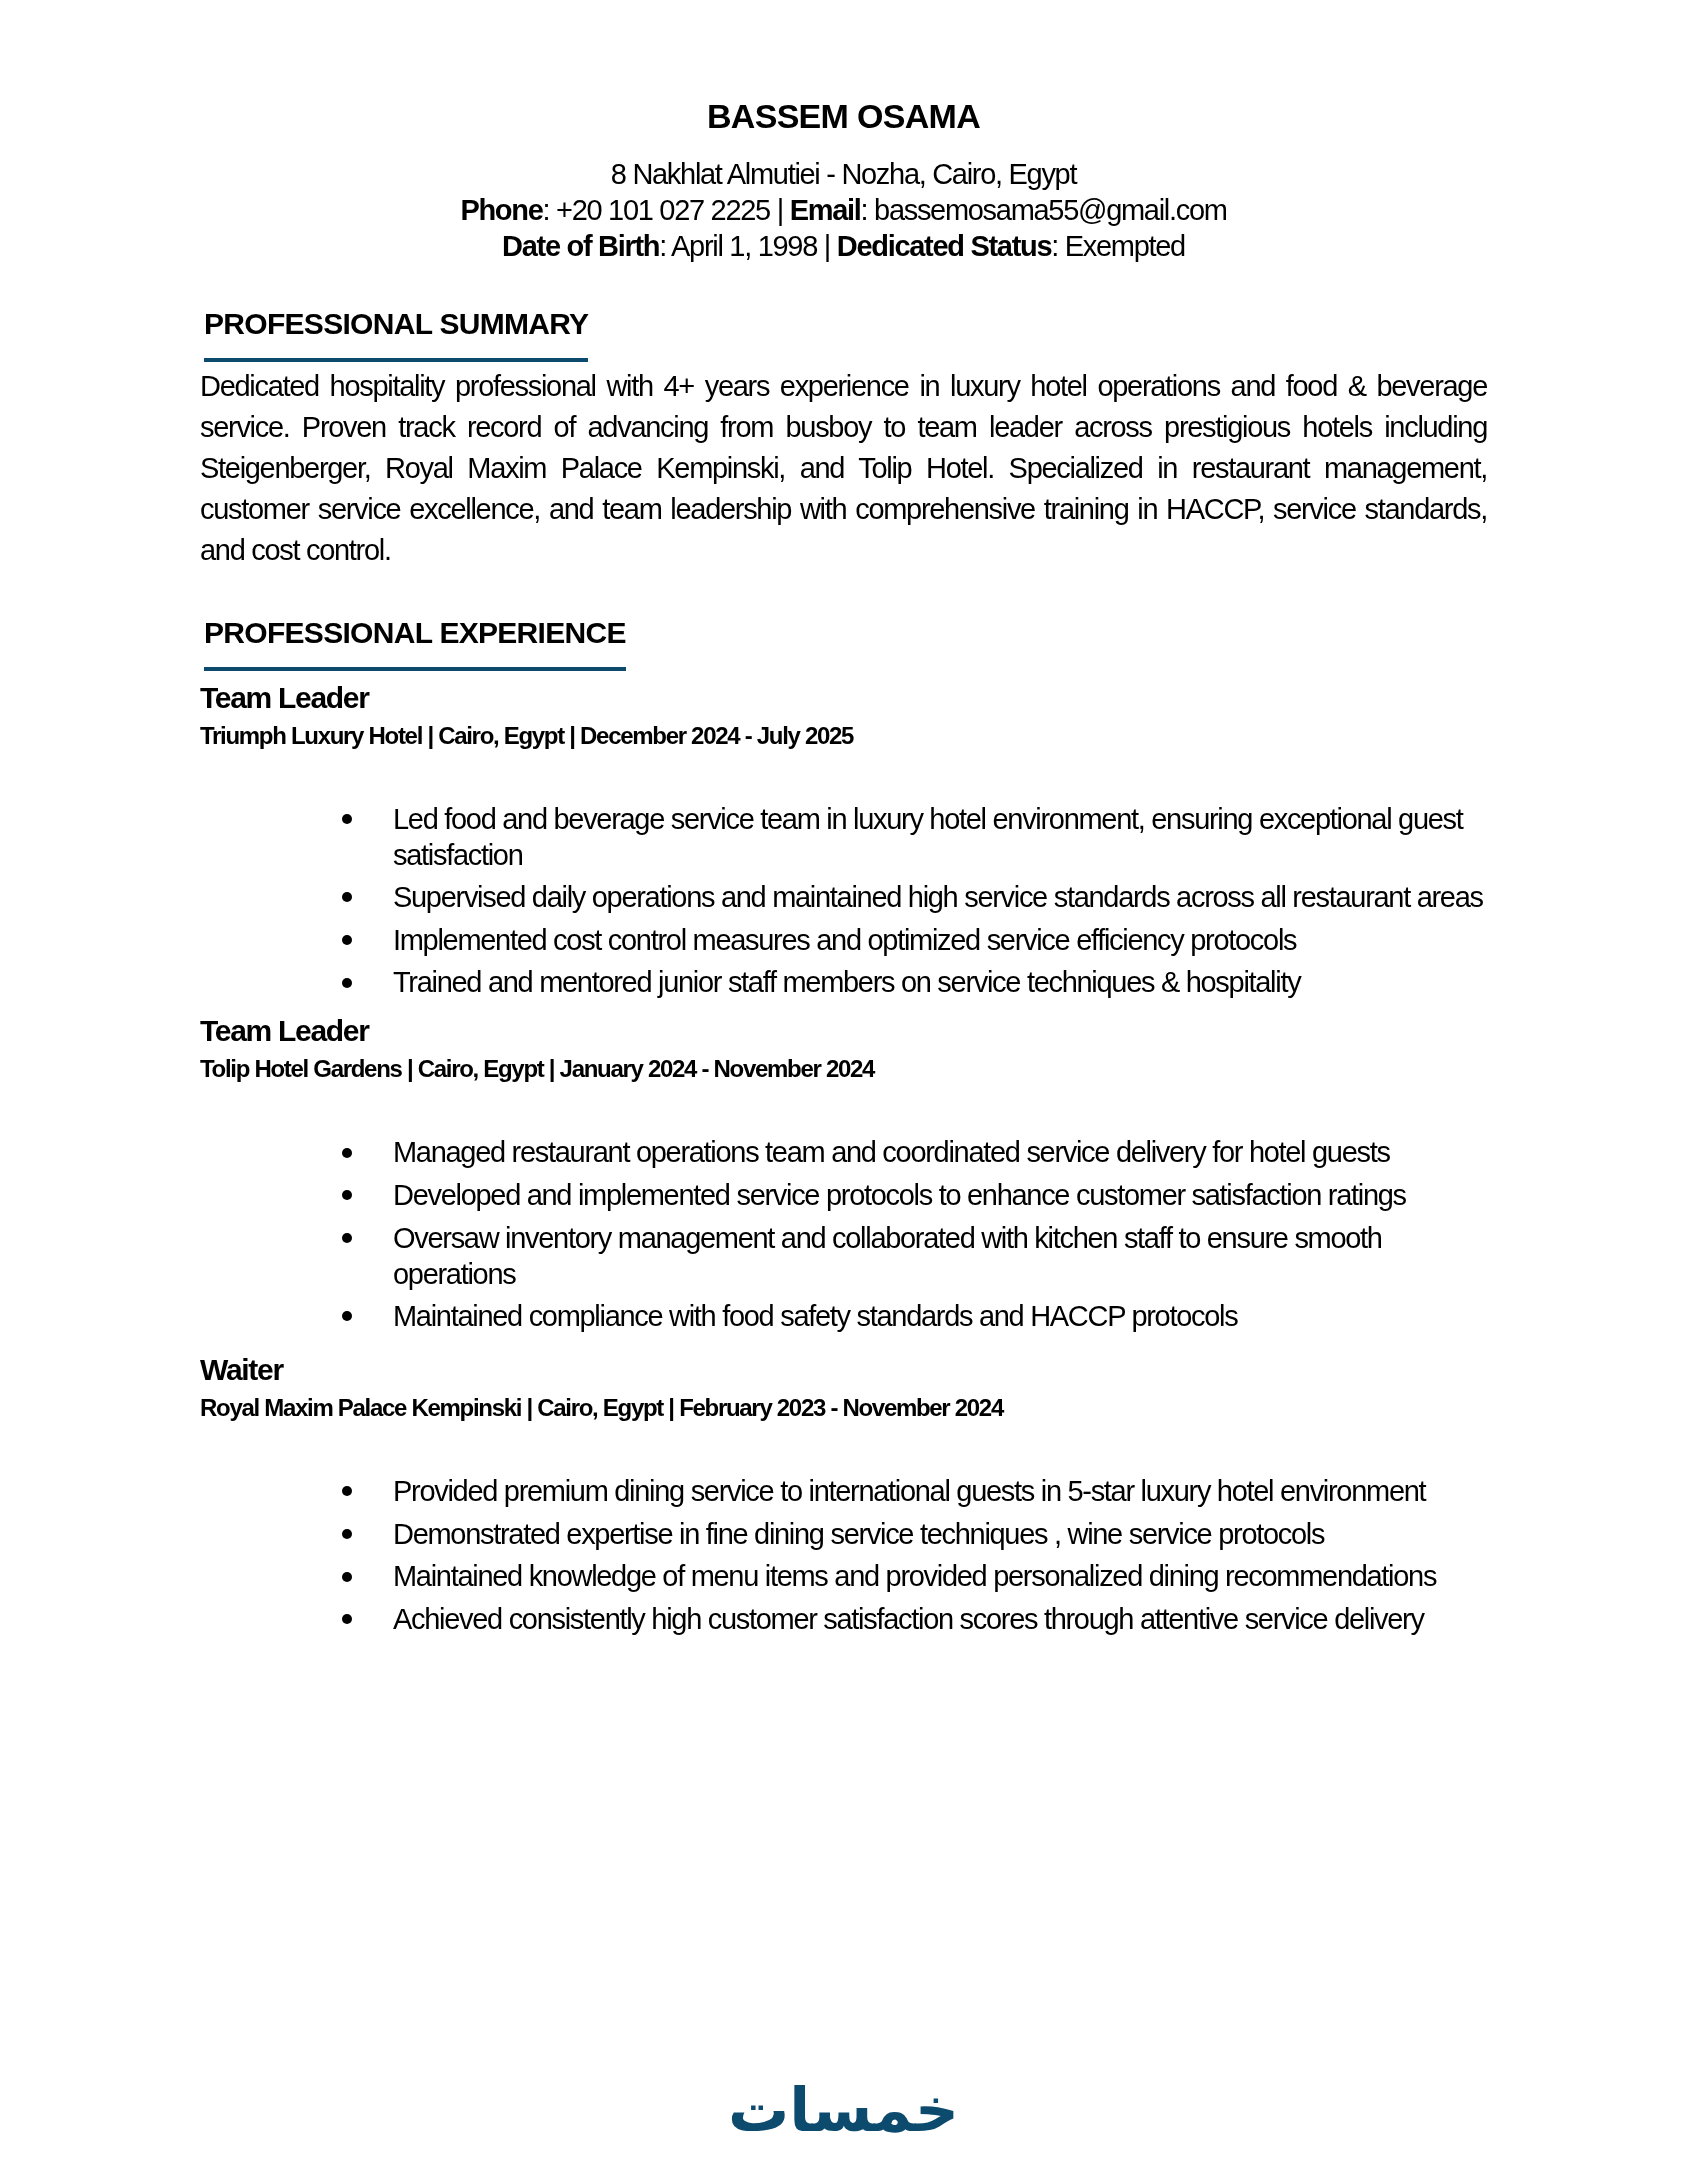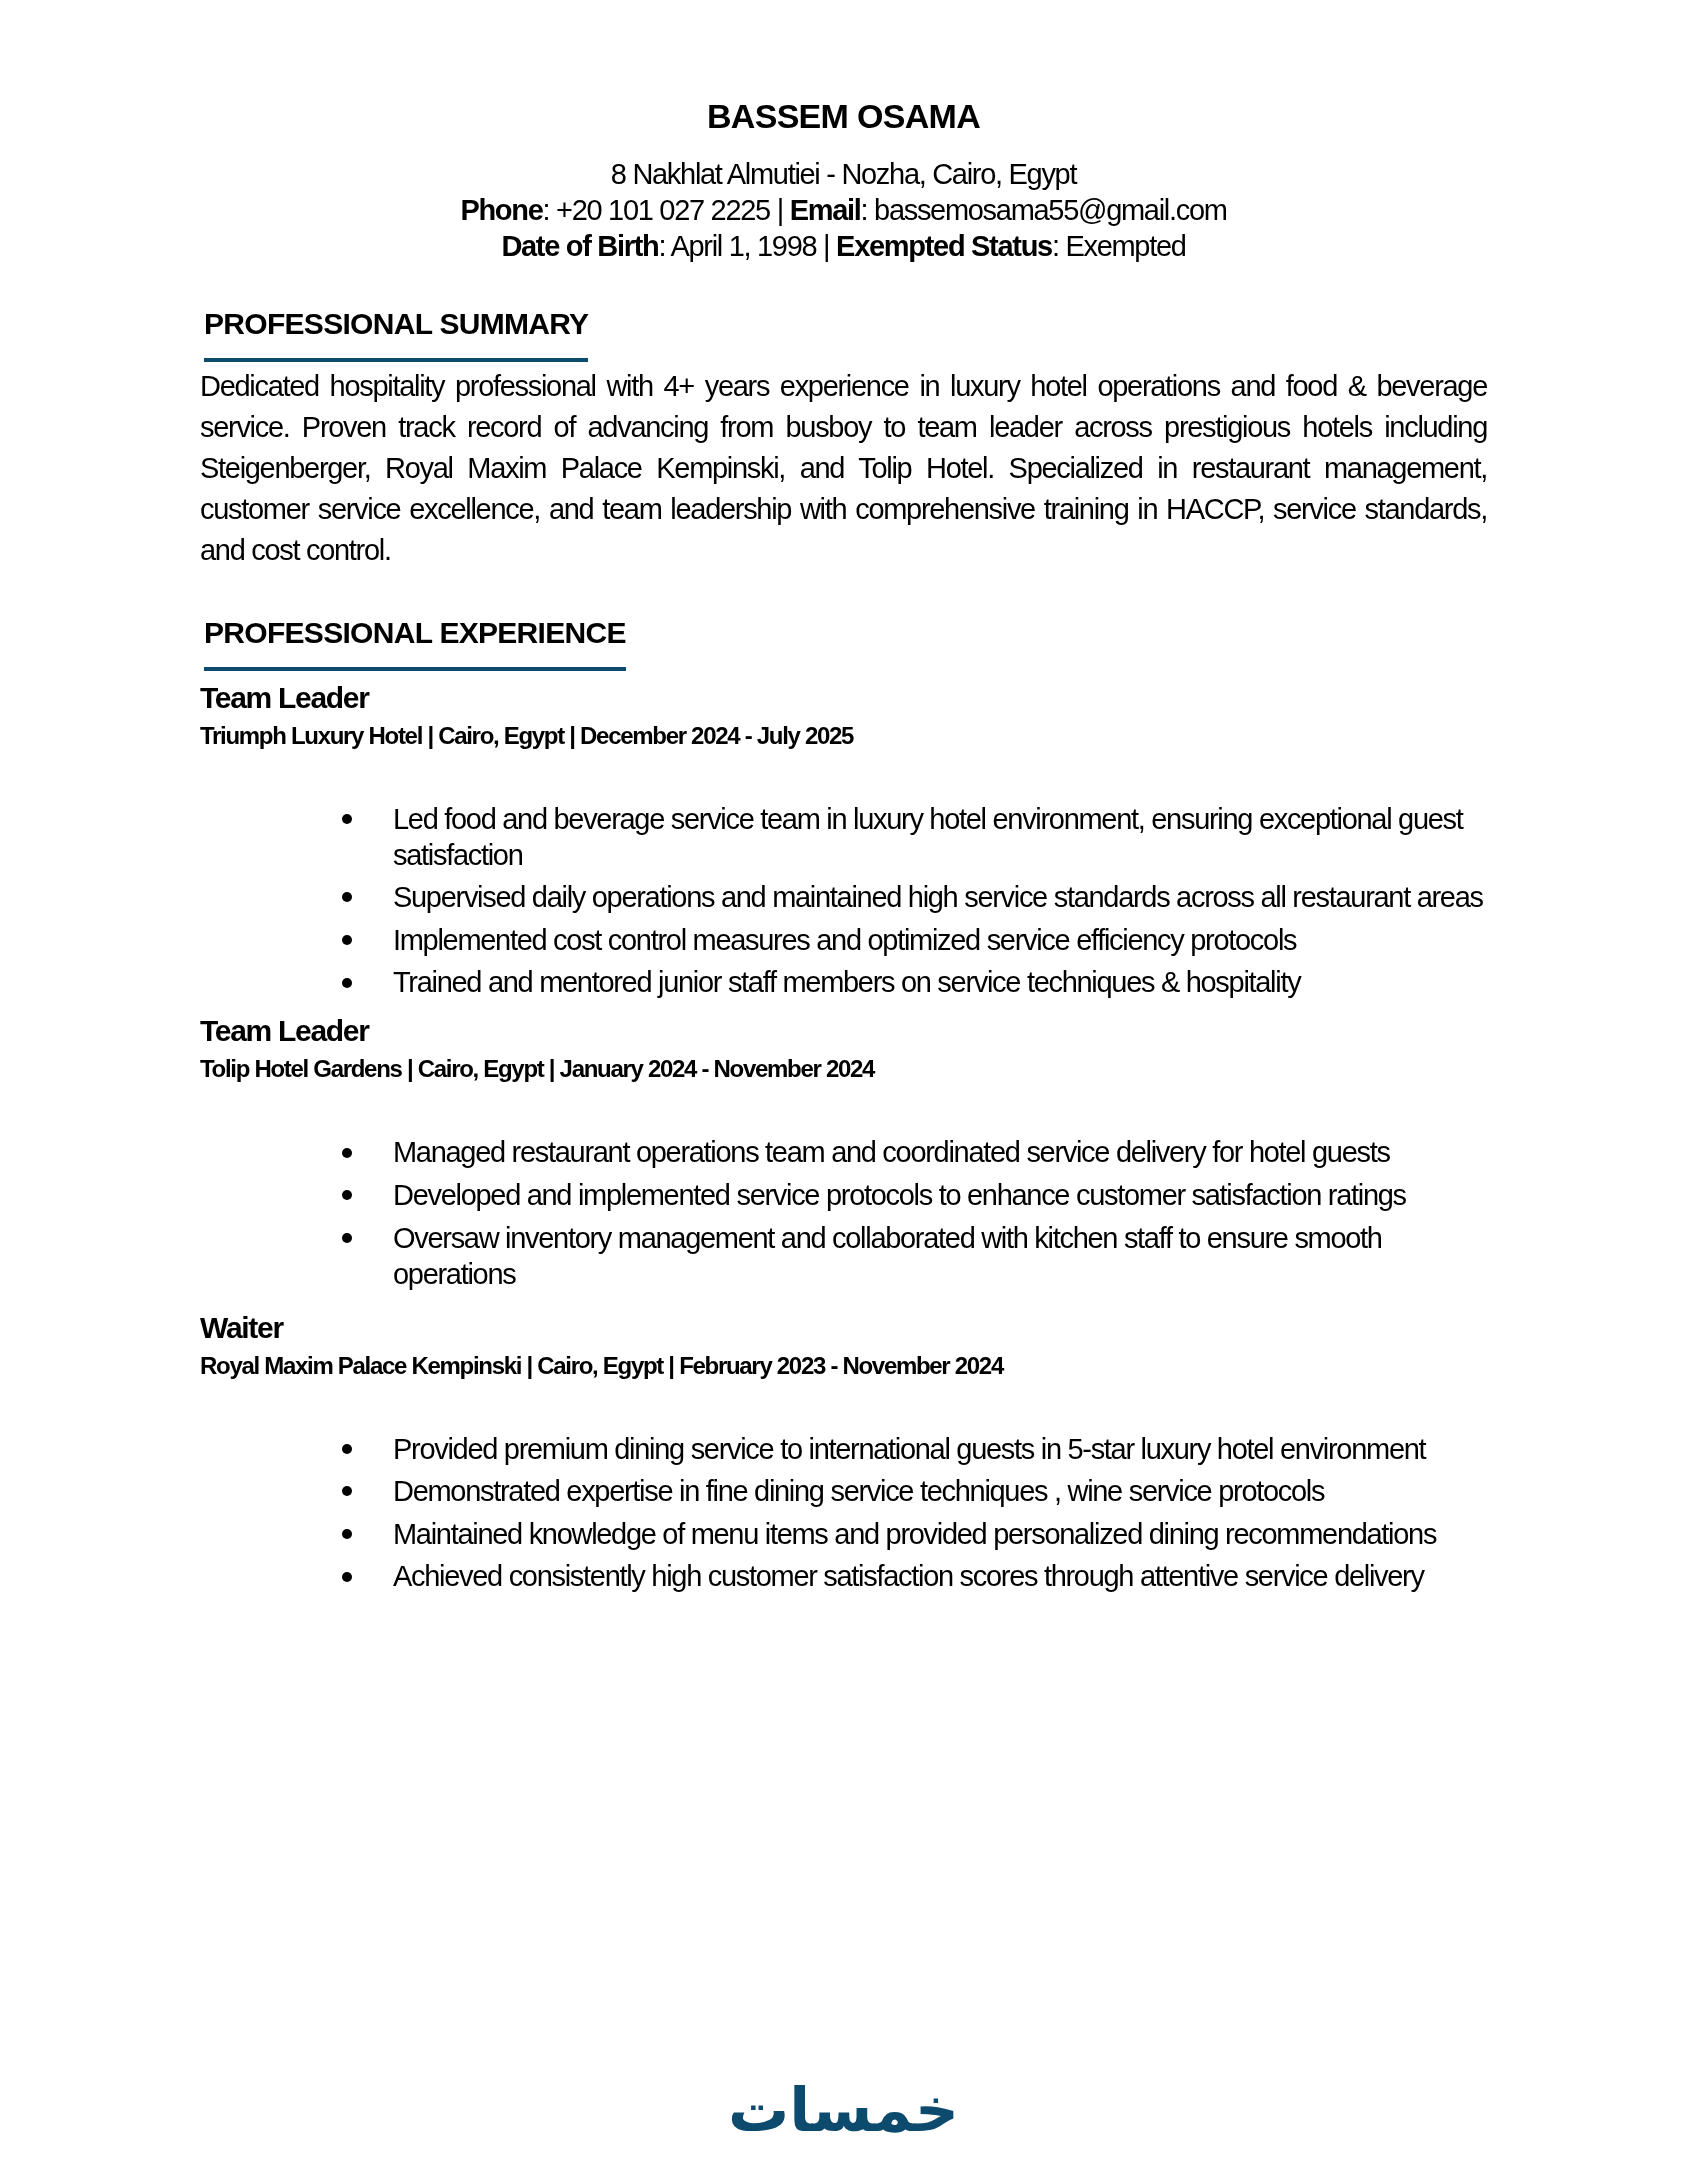--- a/index.html
+++ b/index.html
@@ -118,21 +118,21 @@
 
 <div class="page">
   <div class="content">
 
     <h1 class="name">BASSEM OSAMA</h1>
 
     <div class="center-line addr">8 Nakhlat Almutiei - Nozha, Cairo, Egypt</div>
 
     <div class="center-line"><span class="b">Phone</span><span>: </span><span>+20 101 027 2225</span><span> | </span><span class="b">Email</span><span>: </span><span>bassemosama55@gmail.com</span></div>
 
-    <div class="center-line"><span class="b">Date of Birth</span><span>: </span><span>April 1, 1998</span><span> | </span><span class="b">Exempted Status</span><span>: </span><span>Exempted</span></div>
+    <div class="center-line"><span class="b">Date of Birth</span><span>: </span><span>April 1, 1998</span><span> | </span><span class="b">Dedicated Status</span><span>: </span><span>Exempted</span></div>
 
     <div>
       <h2 class="sec-heading summary">PROFESSIONAL SUMMARY</h2>
       <p class="summary-text">Dedicated hospitality professional with 4+ years experience in luxury hotel operations and food &amp; beverage service. Proven track record of advancing from busboy to team leader across prestigious hotels including Steigenberger, Royal Maxim Palace Kempinski, and Tolip Hotel. Specialized in restaurant management, customer service excellence, and team leadership with comprehensive training in HACCP, service standards, and cost control.</p>
     </div>
 
     <div>
       <h2 class="sec-heading experience">PROFESSIONAL EXPERIENCE</h2>
 
       
@@ -148,20 +148,21 @@
       </div>
 
       
       <div>
         <div class="job-title mt-job2">Team Leader</div>
         <div class="job-meta">Tolip Hotel Gardens | Cairo, Egypt | January 2024 - November 2024</div>
         <ul class="bullets">
           <li>Managed restaurant operations team and coordinated service delivery for hotel guests</li>
           <li>Developed and implemented service protocols to enhance customer satisfaction ratings</li>
           <li>Oversaw inventory management and collaborated with kitchen staff to ensure smooth operations</li>
+          <li>Maintained compliance with food safety standards and HACCP protocols</li>
         </ul>
       </div>
 
       
       <div>
         <div class="job-title mt-job3">Waiter</div>
         <div class="job-meta">Royal Maxim Palace Kempinski | Cairo, Egypt | February 2023 - November 2024</div>
         <ul class="bullets">
           <li>Provided premium dining service to international guests in 5-star luxury hotel environment</li>
           <li>Demonstrated expertise in fine dining service techniques , wine service protocols</li>

